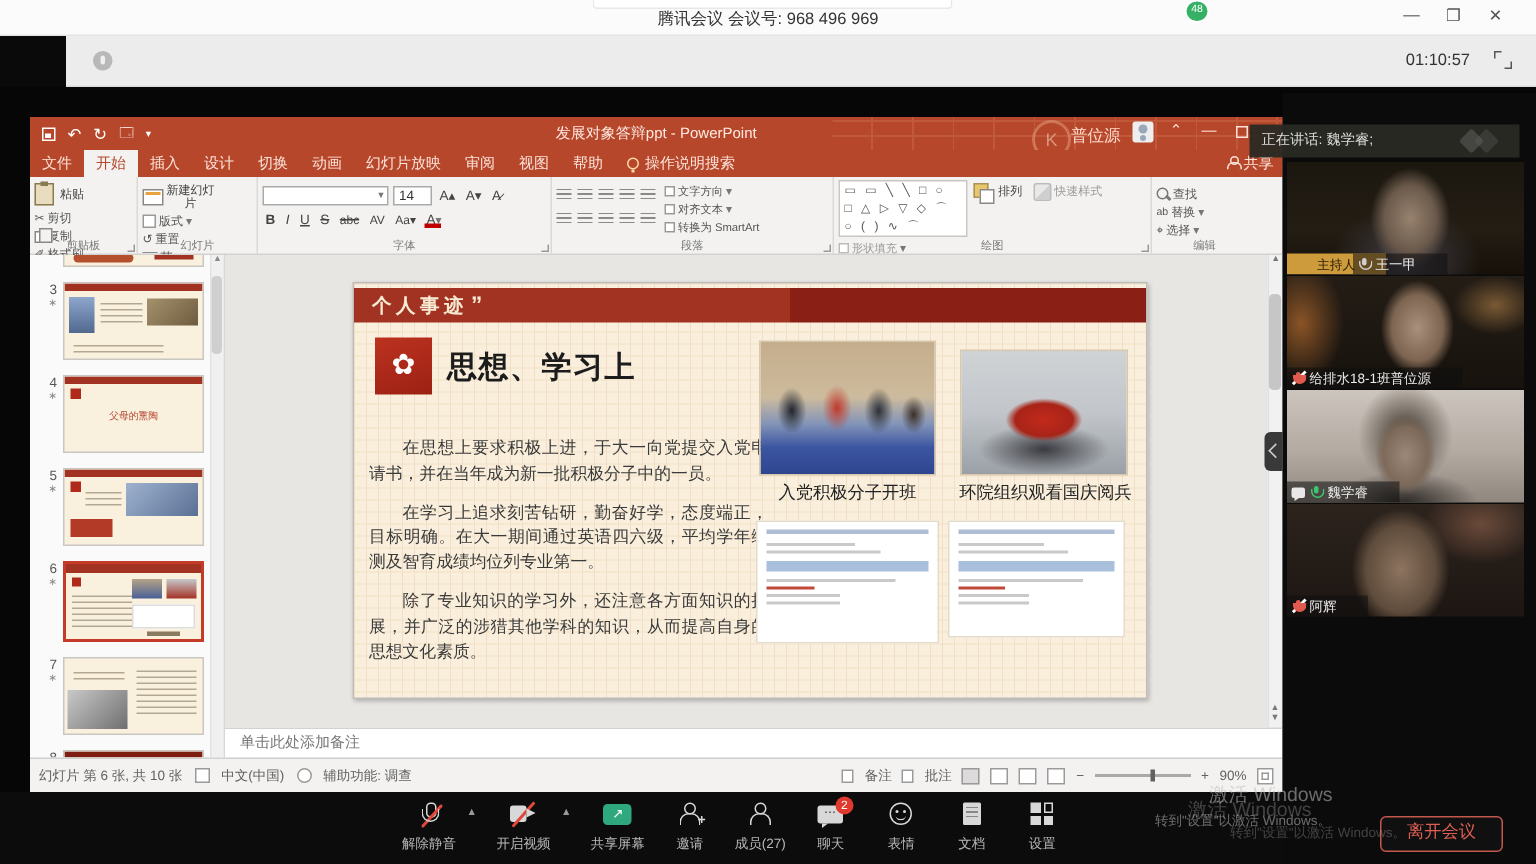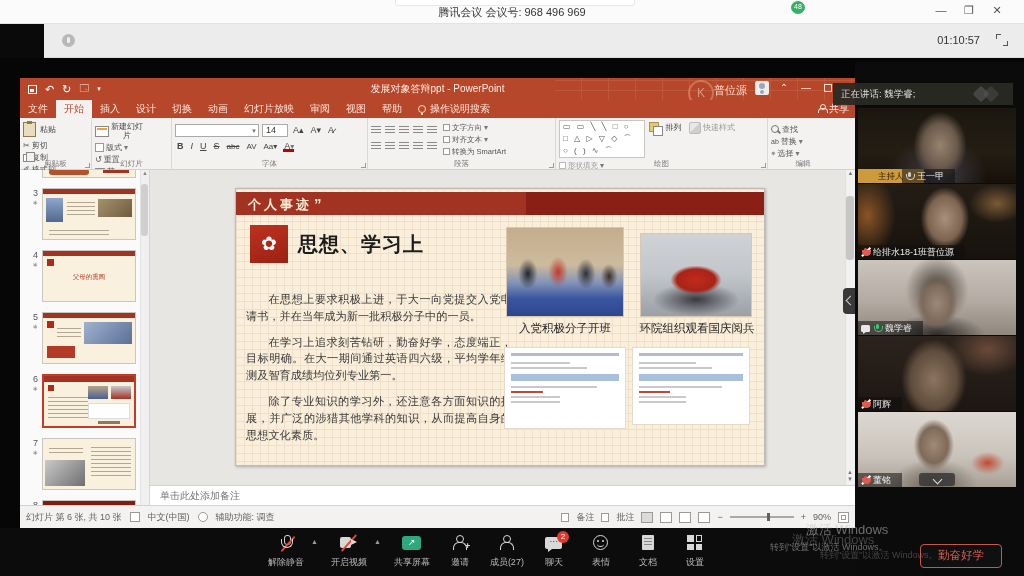--- a/index.html
+++ b/index.html
@@ -160,21 +160,21 @@
   .collapse-handle{left:843px;top:288px;width:12px;height:26px;background:rgba(25,25,25,.85);border-radius:4px 0 0 4px;z-index:6;}
   .collapse-handle::after{content:"";position:absolute;left:4px;top:9px;width:6px;height:6px;border-left:1.5px solid #cfcfcf;border-bottom:1.5px solid #cfcfcf;transform:rotate(45deg);}
 
   
   #sidebar{left:855px;top:62px;width:169px;height:514px;background:#0b0b0b;z-index:5;}
   .speakbar{position:absolute;left:-22px;top:21px;width:180px;height:22px;background:rgba(42,42,36,.95);color:#ddd;font-size:9.5px;line-height:22px;padding-left:8px;}
   .speakbar .logo{position:absolute;right:26px;top:5px;width:12px;height:12px;background:#5c5c5c;opacity:.55;transform:rotate(45deg);border-radius:2px;}
   .speakbar .logo2{right:16px;opacity:.35;}
   .tiles{position:absolute;left:3px;top:46px;width:158px;}
   .tile{position:relative;width:158px;height:75px;margin-bottom:1px;overflow:hidden;background:#141414;}
-  .ntag{position:absolute;left:0;bottom:0;display:flex;align-items:center;gap:3px;background:rgba(15,15,15,.55);padding:0 11px 0 3px;font-size:9px;color:#ececec;height:14px;white-space:nowrap;max-width:158px;}
+  .ntag{position:absolute;left:0;bottom:0;display:flex;align-items:center;gap:3px;background:rgba(15,15,15,.55);padding:0 21px 0 3px;font-size:9px;color:#ececec;height:14px;white-space:nowrap;max-width:158px;}
   .host{background:#cd9a3c;color:#2b1d05;font-size:8.5px;padding:0 20px;height:14px;line-height:14px;position:absolute;left:0;bottom:0;}
   .t1 .ntag{left:44px;}
   .mmic{width:9px;height:11px;position:relative;flex:0 0 9px;}
   .mmic::before{content:"";position:absolute;left:3px;top:1px;width:3px;height:5px;background:#cfcfcf;border-radius:2px;}
   .mmic::after{content:"";position:absolute;left:1px;top:3px;width:7px;height:5px;border:1px solid #cfcfcf;border-top:none;border-radius:0 0 5px 5px;}
   .mmic.red::before,.mmic.red::after{background:#e05a4e;border-color:#e05a4e;}
   .mmic.red{overflow:visible;}
   .mmic.red i{position:absolute;left:-1px;top:4px;width:12px;height:1.5px;background:#fff;transform:rotate(-45deg);}
   .mmic.green::before{background:#3ec673;}
   .mmic.green::after{border-color:#3ec673;}
@@ -644,31 +644,22 @@
       </span>
     </div>
     <div class="tile v4">
       <span class="ntag">
         <span class="mmic red">
             <i></i>
           </span>
         <span>阿辉</span>
       </span>
     </div>
-    <div class="tile v5">
-      <span class="ntag">
-        <span class="mmic red">
-            <i></i>
-          </span>
-        <span>董铭</span>
-      </span>
-      <span class="chev-pill"></span>
-    </div>
   </div>
-  <div class="leave-btn">勤奋好学</div>
+  <div class="leave-btn">离开会议</div>
 </div>
 
 <div class="abs" id="bottombar">
   <div class="tool-row">
     <div class="tbi">
       <span class="ico">
           <span class="mic">
             <span class="slashline"></span>
           </span>
         </span>

